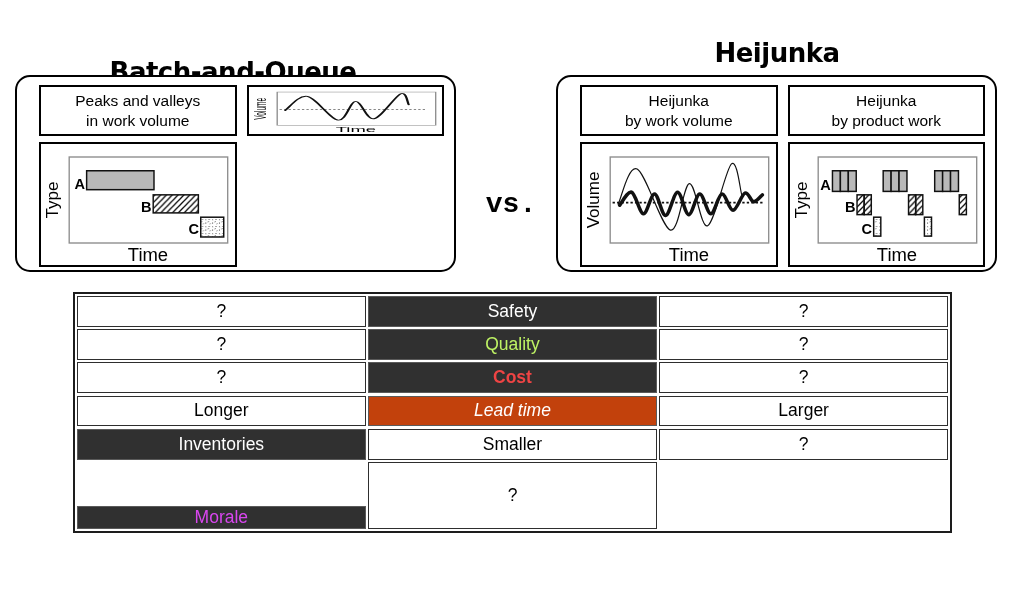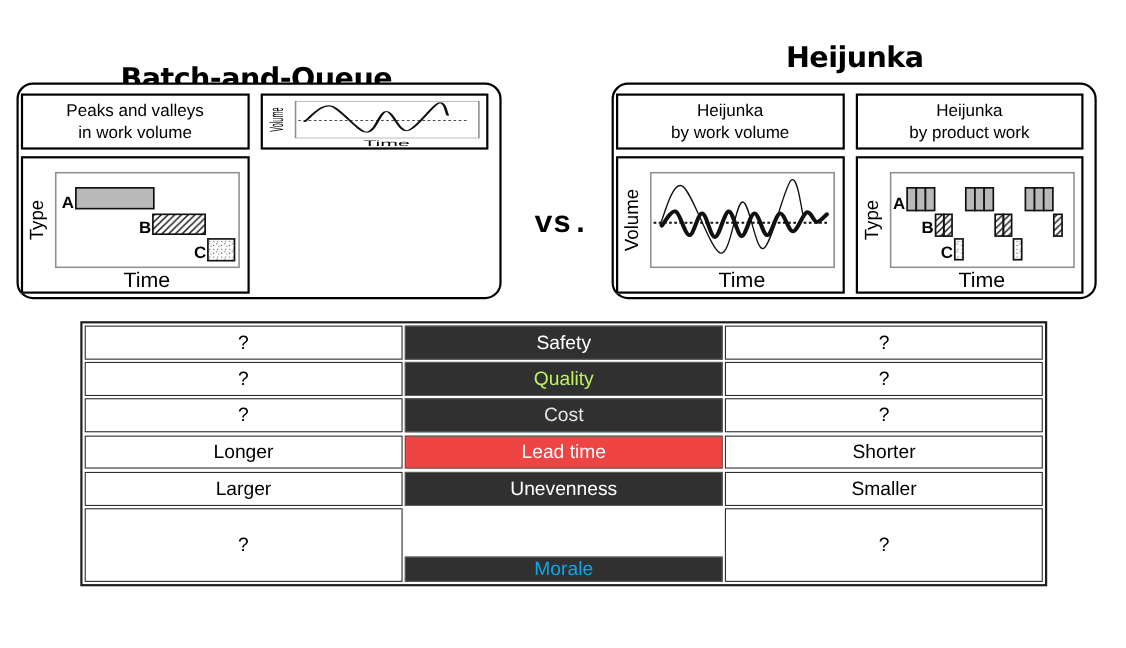--- a/index.html
+++ b/index.html
@@ -14,21 +14,21 @@
   #title-batch{left:233px;top:57px;}
   #title-heijunka{left:777px;top:38px;}
   #versus{
     position:absolute;left:511px;top:189px;transform:translateX(-50%);
     font-family:Liberation Mono, monospace;font-weight:bold;font-size:28px;
   }
   .group{
     position:absolute;top:75px;width:441px;height:197px;box-sizing:border-box;
     border:2.5px solid #000;border-radius:15px;background:#fff;
     display:grid;grid-template-columns:1fr 1fr;grid-template-rows:51px 1fr;
-    gap:6px 10px;padding:8px 10px 3px 2px;
+    gap:6px 10px;padding:8px 10px 3px 22px;
   }
   #group-batch{left:15px;}
   #group-heijunka{left:556px;}
   .panel-header{
     border:2px solid #000;box-sizing:border-box;background:#fff;
     display:flex;flex-direction:column;align-items:center;justify-content:center;
     font-size:15.5px;line-height:1.28;text-align:center;
   }
   .panel-chart{
     border:2px solid #000;box-sizing:border-box;background:#fff;position:relative;
@@ -168,24 +168,23 @@
 </div>
 
 <div id="cmp-table">
     <div class="cell light">?</div>
     <div class="cell dark" style="background: rgb(48, 48, 48); color: #ffffff;">Safety</div>
     <div class="cell light">?</div>
     <div class="cell light">?</div>
     <div class="cell dark" style="background: rgb(48, 48, 48); color: #bef264;">Quality</div>
     <div class="cell light">?</div>
     <div class="cell light">?</div>
-    <div class="cell dark" style="background: rgb(48, 48, 48); color: #e5e5e5;">Cost</div>
+    <div class="cell dark" style="background: rgb(48, 48, 48); color: #ef4444; font-weight: bold;">Cost</div>
     <div class="cell light">?</div>
     <div class="cell light">Longer</div>
-    <div class="cell dark" style="background: #ef4444; color: rgb(255, 255, 255);">Lead time</div>
-    <div class="cell light">Shorter</div>
+    <div class="cell dark" style="background: #c2410c; color: rgb(255, 255, 255); font-style: italic;">Lead time</div>
     <div class="cell light">Larger</div>
-    <div class="cell dark" style="background: rgb(48, 48, 48); color: rgb(255, 255, 255);">Unevenness</div>
+    <div class="cell dark" style="background: rgb(48, 48, 48); color: rgb(255, 255, 255);">Inventories</div>
     <div class="cell light">Smaller</div>
     <div class="cell light">?</div>
-    <div class="cell dark" style="background: rgb(48, 48, 48); color: #0ea5e9; margin-top: 44px;">Morale</div>
+    <div class="cell dark" style="background: rgb(48, 48, 48); color: #d946ef; margin-top: 44px;">Morale</div>
     <div class="cell light">?</div>
   </div>
 
 </body></html>

